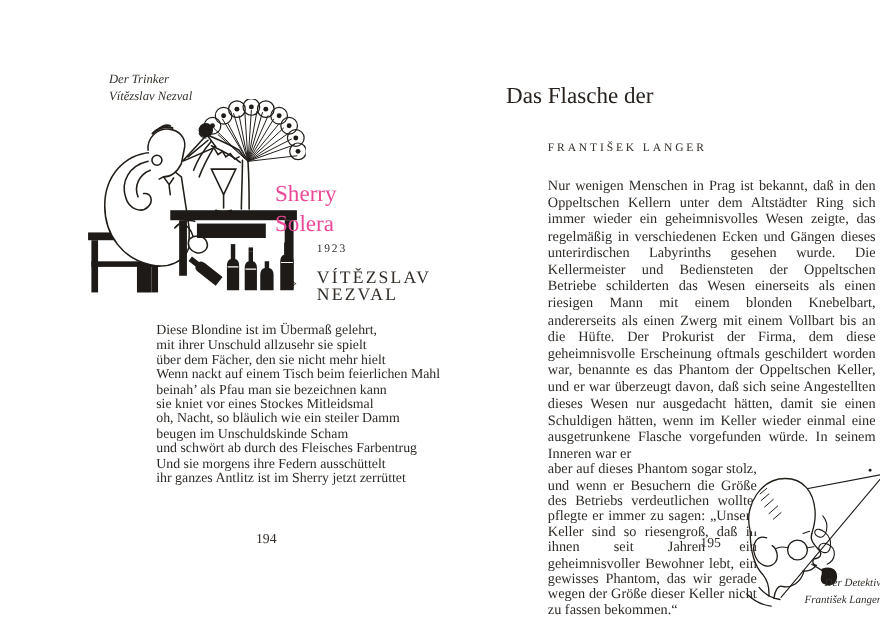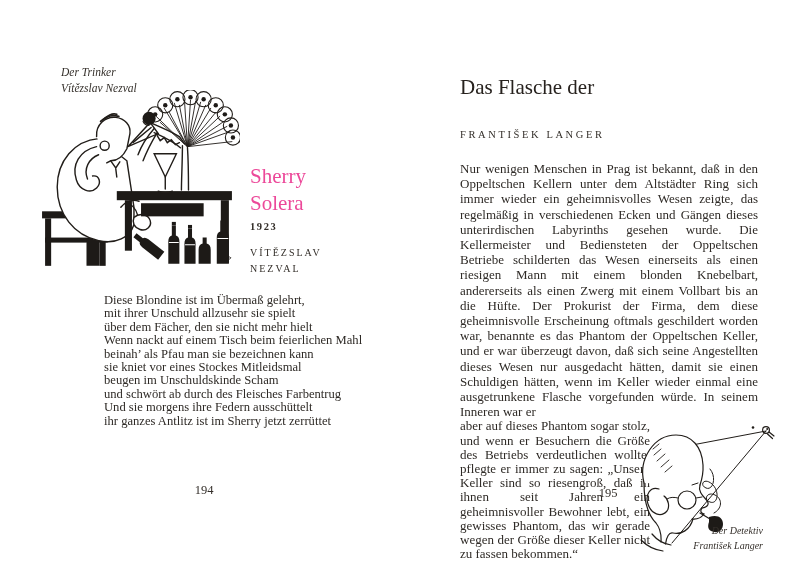--- a/index.html
+++ b/index.html
@@ -1,29 +1,29 @@
 <!DOCTYPE html>
 <html lang="de"><head>
 <meta charset="utf-8">
 <style>
   html,body{margin:0;padding:0;background:#ffffff;}
   .spread{
     position:relative;width:800px;height:584px;background:#ffffff;
     font-family:"Liberation Serif","DejaVu Serif",serif;color:#2e2a26;
     overflow:hidden;
   }
-  .abs{position:absolute;}
+  .abs{position:absolute;margin-left:38px;}
 
   
   .ill-caption{font-style:italic;font-size:11.5px;line-height:16px;color:#35302b;}
   .left-cap{left:61px;top:64px;}
   .left-ill{left:36px;top:90px;width:204px;height:180px;}
   .poem-title{left:250px;top:163px;font-size:21px;line-height:27px;color:#ec4899;font-weight:400;margin:0;}
-  .year{left:250px;top:221px;font-size:10.5px;letter-spacing:1.6px;color:#332e29;font-weight:bold;}
-  .author-sc{left:250px;top:245px;font-size:10px;letter-spacing:2px;line-height:15.5px;color:#332e29;}
+  .year{left:250px;top:221px;font-size:10.5px;letter-spacing:1.6px;color:#332e29;}
+  .author-sc{left:250px;top:245px;font-size:16px;letter-spacing:2px;line-height:15.5px;color:#332e29;}
   .poem{left:104px;top:294px;font-size:12.6px;line-height:13.4px;white-space:nowrap;}
   .pagenum{font-size:12.5px;color:#332e29;width:40px;text-align:center;}
   .pn-left{left:184px;top:483px;}
   .pn-right{left:588px;top:486px;}
 
   
   .story-title{left:460px;top:74px;font-size:21px;line-height:27px;color:#27221e;font-weight:400;margin:0;}
   .story-author{left:460px;top:129px;font-size:10.5px;letter-spacing:2.6px;color:#332e29;}
   .story-body{left:460px;top:161px;width:298px;font-size:13px;color:#2e2a26;}
   .story-body .p1{margin:0;text-align:justify;line-height:15.2px;hyphens:auto;-webkit-hyphens:auto;}
@@ -181,20 +181,21 @@
       <div>NEZVAL</div>
     </div>
 
     <div class="abs poem">
         <div>Diese Blondine ist im Übermaß gelehrt,</div>
         <div>mit ihrer Unschuld allzusehr sie spielt</div>
         <div>über dem Fächer, den sie nicht mehr hielt</div>
         <div>Wenn nackt auf einem Tisch beim feierlichen Mahl</div>
         <div>beinah’ als Pfau man sie bezeichnen kann</div>
         <div>sie kniet vor eines Stockes Mitleidsmal</div>
+        <div>oh, Nacht, so bläulich wie ein steiler Damm</div>
         <div>beugen im Unschuldskinde Scham</div>
         <div>und schwört ab durch des Fleisches Farbentrug</div>
         <div>Und sie morgens ihre Federn ausschüttelt</div>
         <div>ihr ganzes Antlitz ist im Sherry jetzt zerrüttet</div>
       </div>
 
     <div class="abs pagenum pn-left">194</div>
   </section>
 
   <section>

